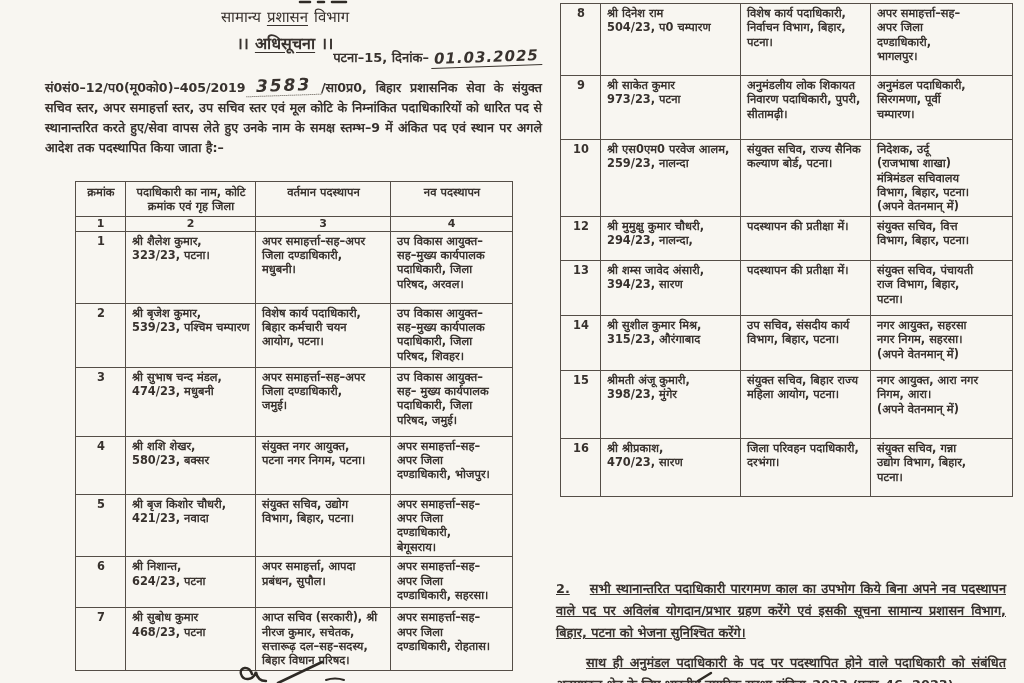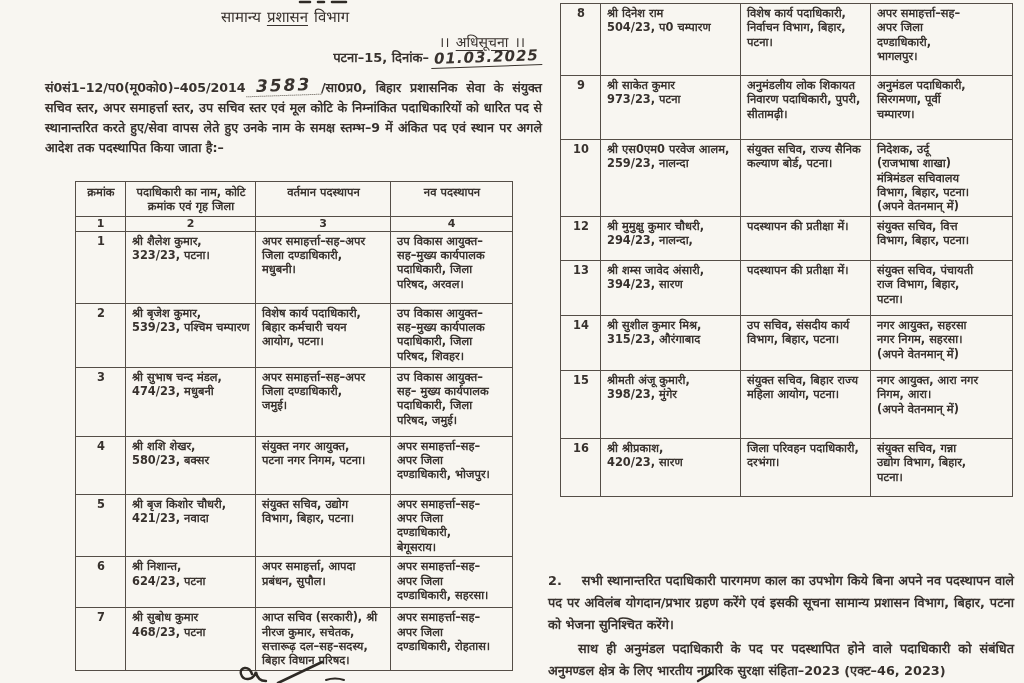--- a/index.html
+++ b/index.html
@@ -5,21 +5,21 @@
   html,body{margin:0;padding:0;}
   body{
     width:1024px;height:683px;position:relative;overflow:hidden;
     background:#f8f6f1;
     font-family:"DejaVu Sans",sans-serif;
     color:#38322e;
   }
   .abs{position:absolute;}
   
   .dept{left:45px;top:6px;width:480px;text-align:center;font-size:15px;font-weight:400;}
-  .notice{left:45px;top:32px;width:480px;text-align:right;font-size:14px;font-weight:400;}
+  .notice{left:45px;top:32px;width:480px;text-align:center;font-size:16px;font-weight:700;}
   .ul{text-decoration:underline;text-underline-offset:3px;}
   .sp{display:inline-block;width:6px;}
   .place-date{left:45px;top:48px;width:497px;text-align:right;font-size:13px;font-weight:600;}
   .hand{font-style:italic;font-weight:700;transform:rotate(-2deg);display:inline-block;}
   .hand-date{font-size:15px;letter-spacing:1px;border-bottom:1.6px solid #3a342e;padding:0 3px;margin-left:2px;}
   .hand-num{font-size:17px;letter-spacing:2px;border-bottom:1.6px dotted #575049;padding:0 10px;transform:translateY(-1px) rotate(-2deg);}
   
   .intro{left:45px;top:76px;width:497px;margin:0;font-size:12.6px;line-height:20px;
          text-align:justify;font-weight:600;}
   
@@ -33,21 +33,21 @@
   }
   table.t th{text-align:center;vertical-align:top;padding-top:3px;}
   td.sn{text-align:center;}
   td.vmid{vertical-align:middle;}
   tr.numrow td{padding:0 2px;text-align:center;font-size:11px;line-height:13px;}
   .t-left{left:75px;top:181px;width:437px;}
   .t-right{left:560px;top:3px;width:452px;}
   
   .para2{left:548px;top:570px;width:466px;font-size:12.8px;line-height:22px;
          text-align:justify;font-weight:600;}
-  .para2 p{margin:0;}
+  .para2 p{margin:8px;text-decoration:underline;}
   .para2 .p2no{margin-right:20px;font-weight:700;}
   .para2 .indent{text-indent:30px;margin-top:2px;}
   
   .frag{left:298px;top:0;}
   .sig{left:226px;top:658px;}
   .tinymark{left:696px;top:671px;}
   svg .ink{stroke:#2e2a25;fill:none;stroke-linecap:round;}
 </style>
 </head>
 <body>
@@ -60,21 +60,21 @@
   <span>सामान्य</span><span class="sp"></span><span class="ul">प्रशासन</span><span class="sp"></span><span>विभाग</span>
 </div>
 <div class="abs notice">
   <span>।।</span><span class="sp"></span><span class="ul">अधिसूचना</span><span class="sp"></span><span>।।</span>
 </div>
 <div class="abs place-date">
   <span>पटना–15, दिनांक–</span><span class="hand hand-date">01.03.2025</span>
 </div>
 
 <p class="abs intro">
-  <span>सं0सं1–12/प0(मू0को0)–405/2014</span><span class="hand hand-num">3583</span><span>/सा0प्र0,</span> <span>बिहार प्रशासनिक सेवा के संयुक्त सचिव स्तर, अपर समाहर्त्ता स्तर, उप सचिव स्तर एवं मूल कोटि के निम्नांकित पदाधिकारियों को धारित पद से स्थानान्तरित करते हुए/सेवा वापस लेते हुए उनके नाम के समक्ष स्तम्भ–9 में अंकित पद एवं स्थान पर अगले आदेश तक पदस्थापित किया जाता है:–</span>
+  <span>सं0सं0–12/प0(मू0को0)–405/2019</span><span class="hand hand-num">3583</span><span>/सा0प्र0,</span> <span>बिहार प्रशासनिक सेवा के संयुक्त सचिव स्तर, अपर समाहर्त्ता स्तर, उप सचिव स्तर एवं मूल कोटि के निम्नांकित पदाधिकारियों को धारित पद से स्थानान्तरित करते हुए/सेवा वापस लेते हुए उनके नाम के समक्ष स्तम्भ–9 में अंकित पद एवं स्थान पर अगले आदेश तक पदस्थापित किया जाता है:–</span>
 </p>
 
 <table class="t abs t-left">
   <colgroup>
       <col style="width:50px">
       <col style="width:130px">
       <col style="width:135px">
       <col style="width:122px">
     </colgroup>
   <tbody>
@@ -249,21 +249,21 @@
 398/23, मुंगेर</td>
     <td>संयुक्त सचिव, बिहार राज्य
 महिला आयोग, पटना।</td>
     <td>नगर आयुक्त, आरा नगर
 निगम, आरा।
 (अपने वेतनमान् में)</td>
   </tr>
   <tr style="height:58px">
     <td class="sn">16</td>
     <td>श्री श्रीप्रकाश,
-420/23, सारण</td>
+470/23, सारण</td>
     <td>जिला परिवहन पदाधिकारी,
 दरभंगा।</td>
     <td>संयुक्त सचिव, गन्ना
 उद्योग विभाग, बिहार,
 पटना।</td>
   </tr>
 </tbody>
   </table>
 
 <div class="abs para2">

